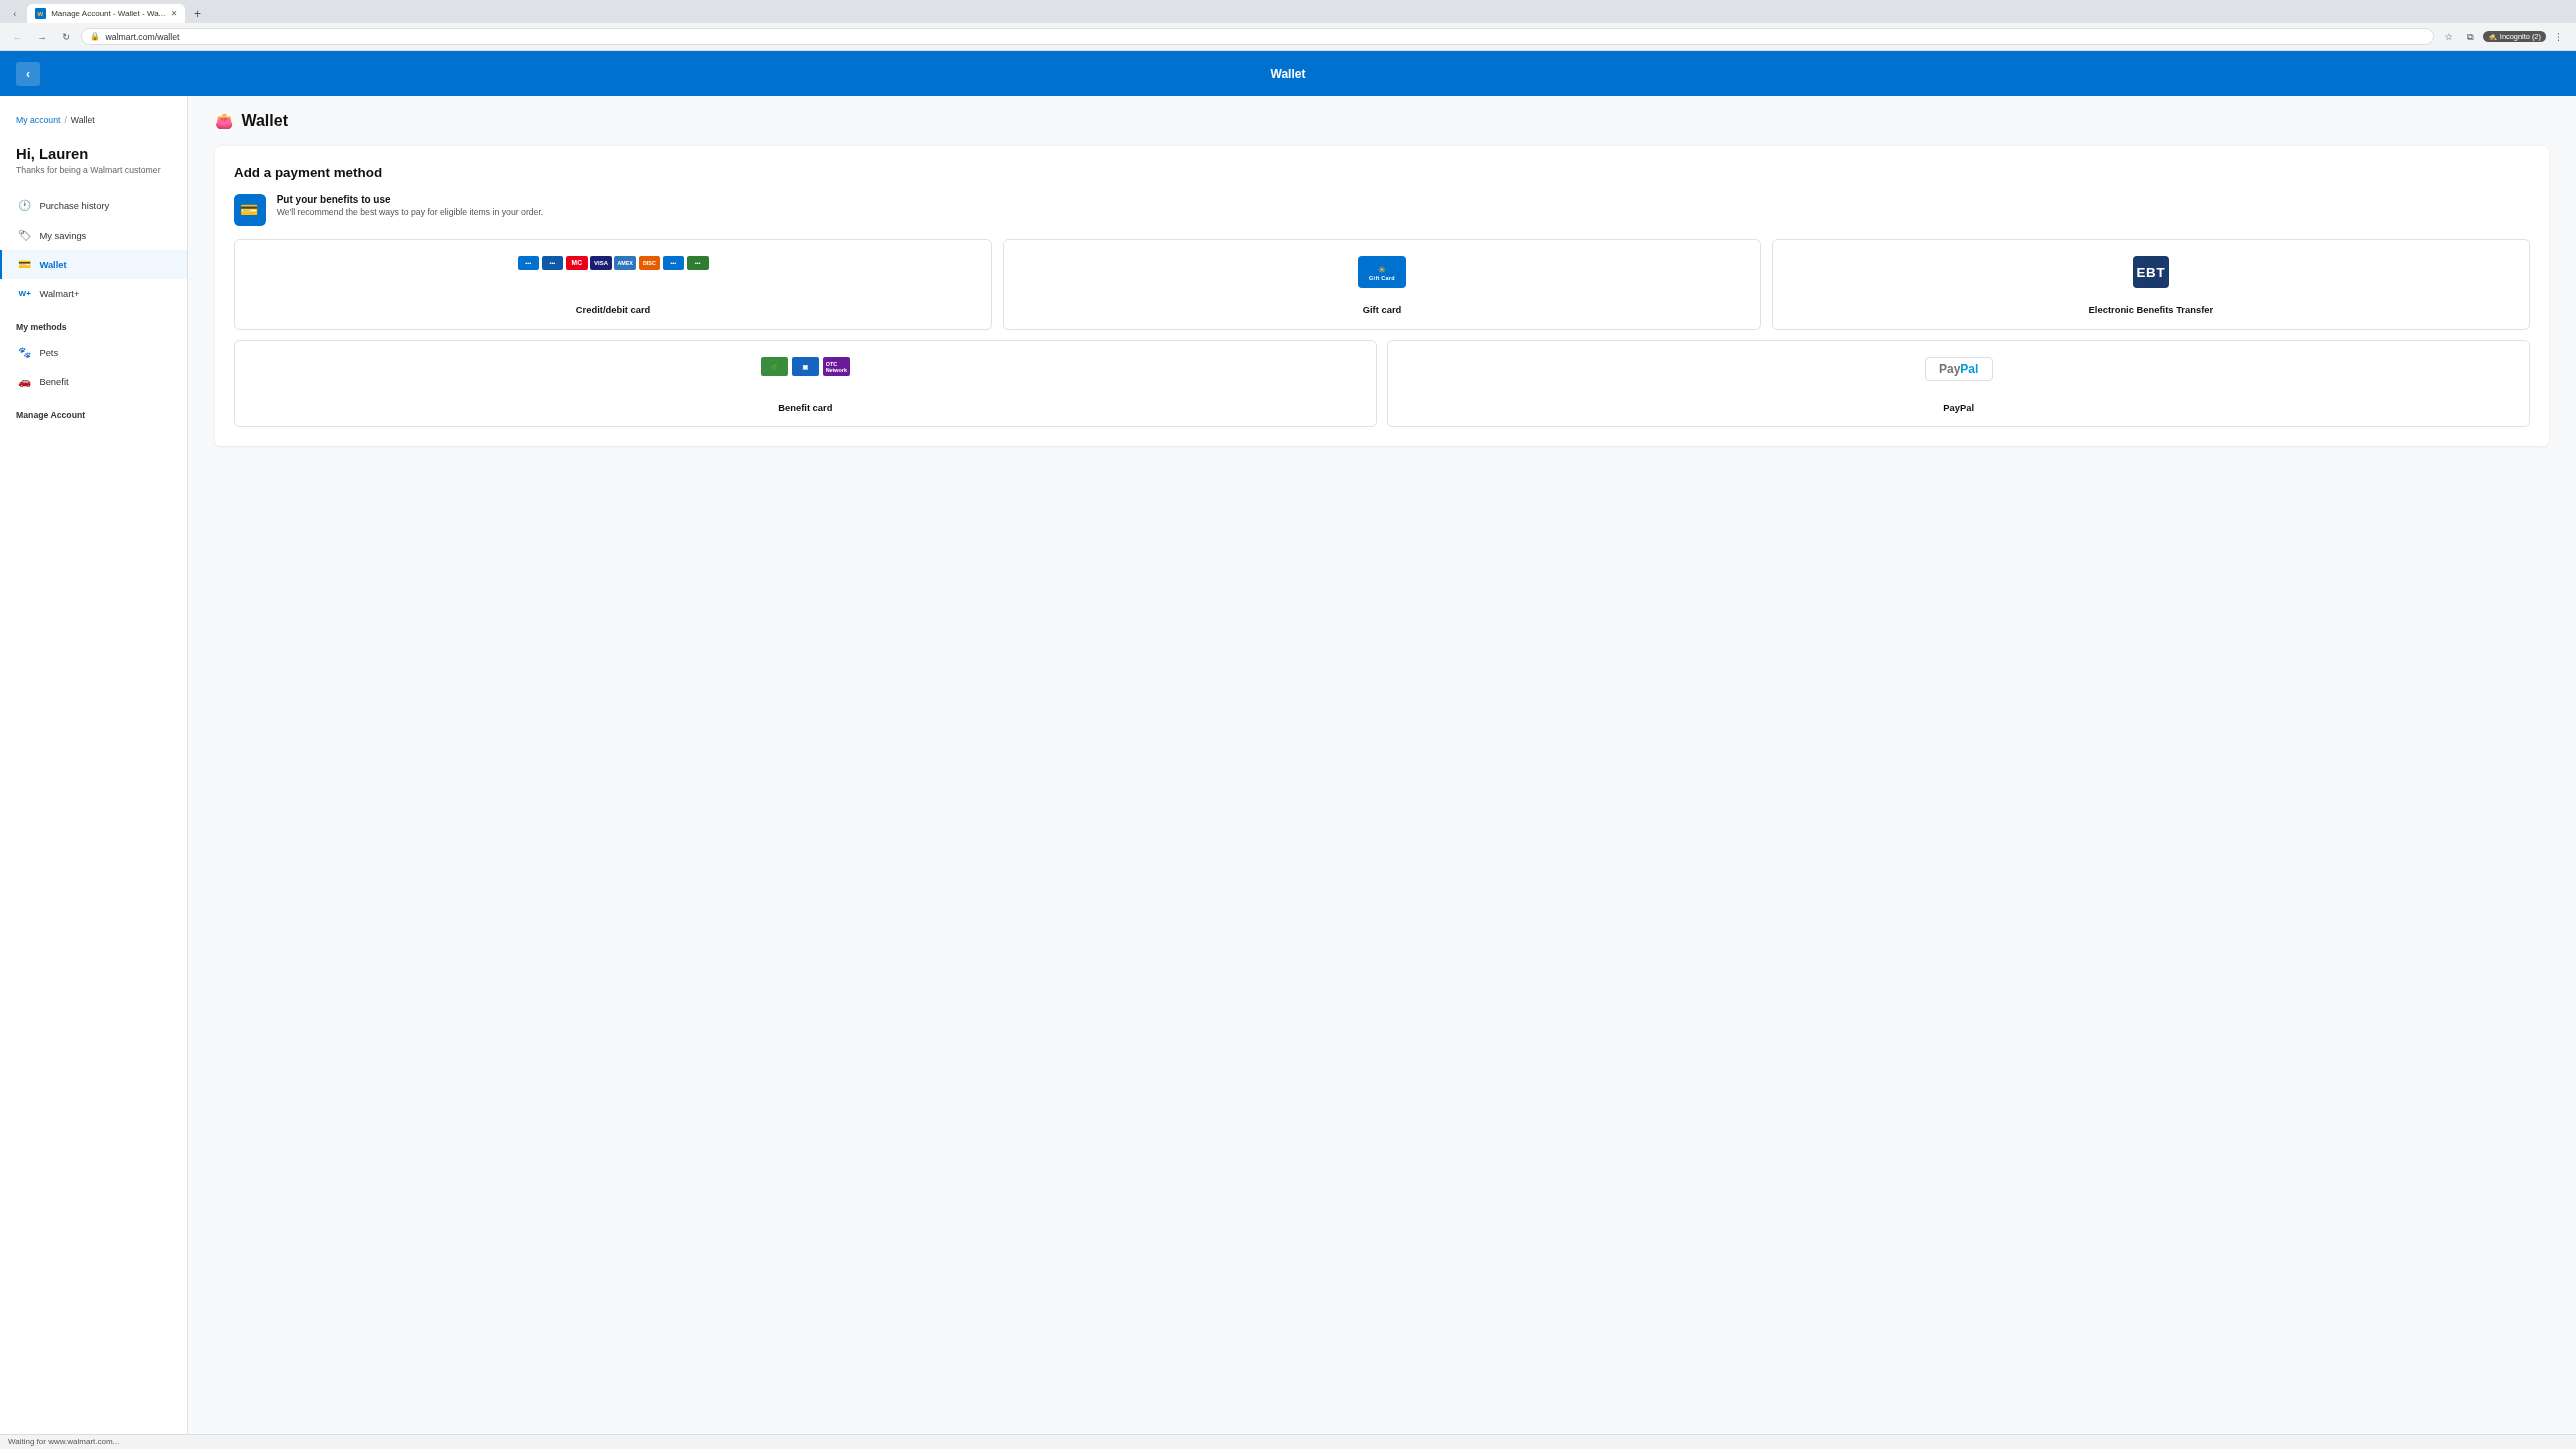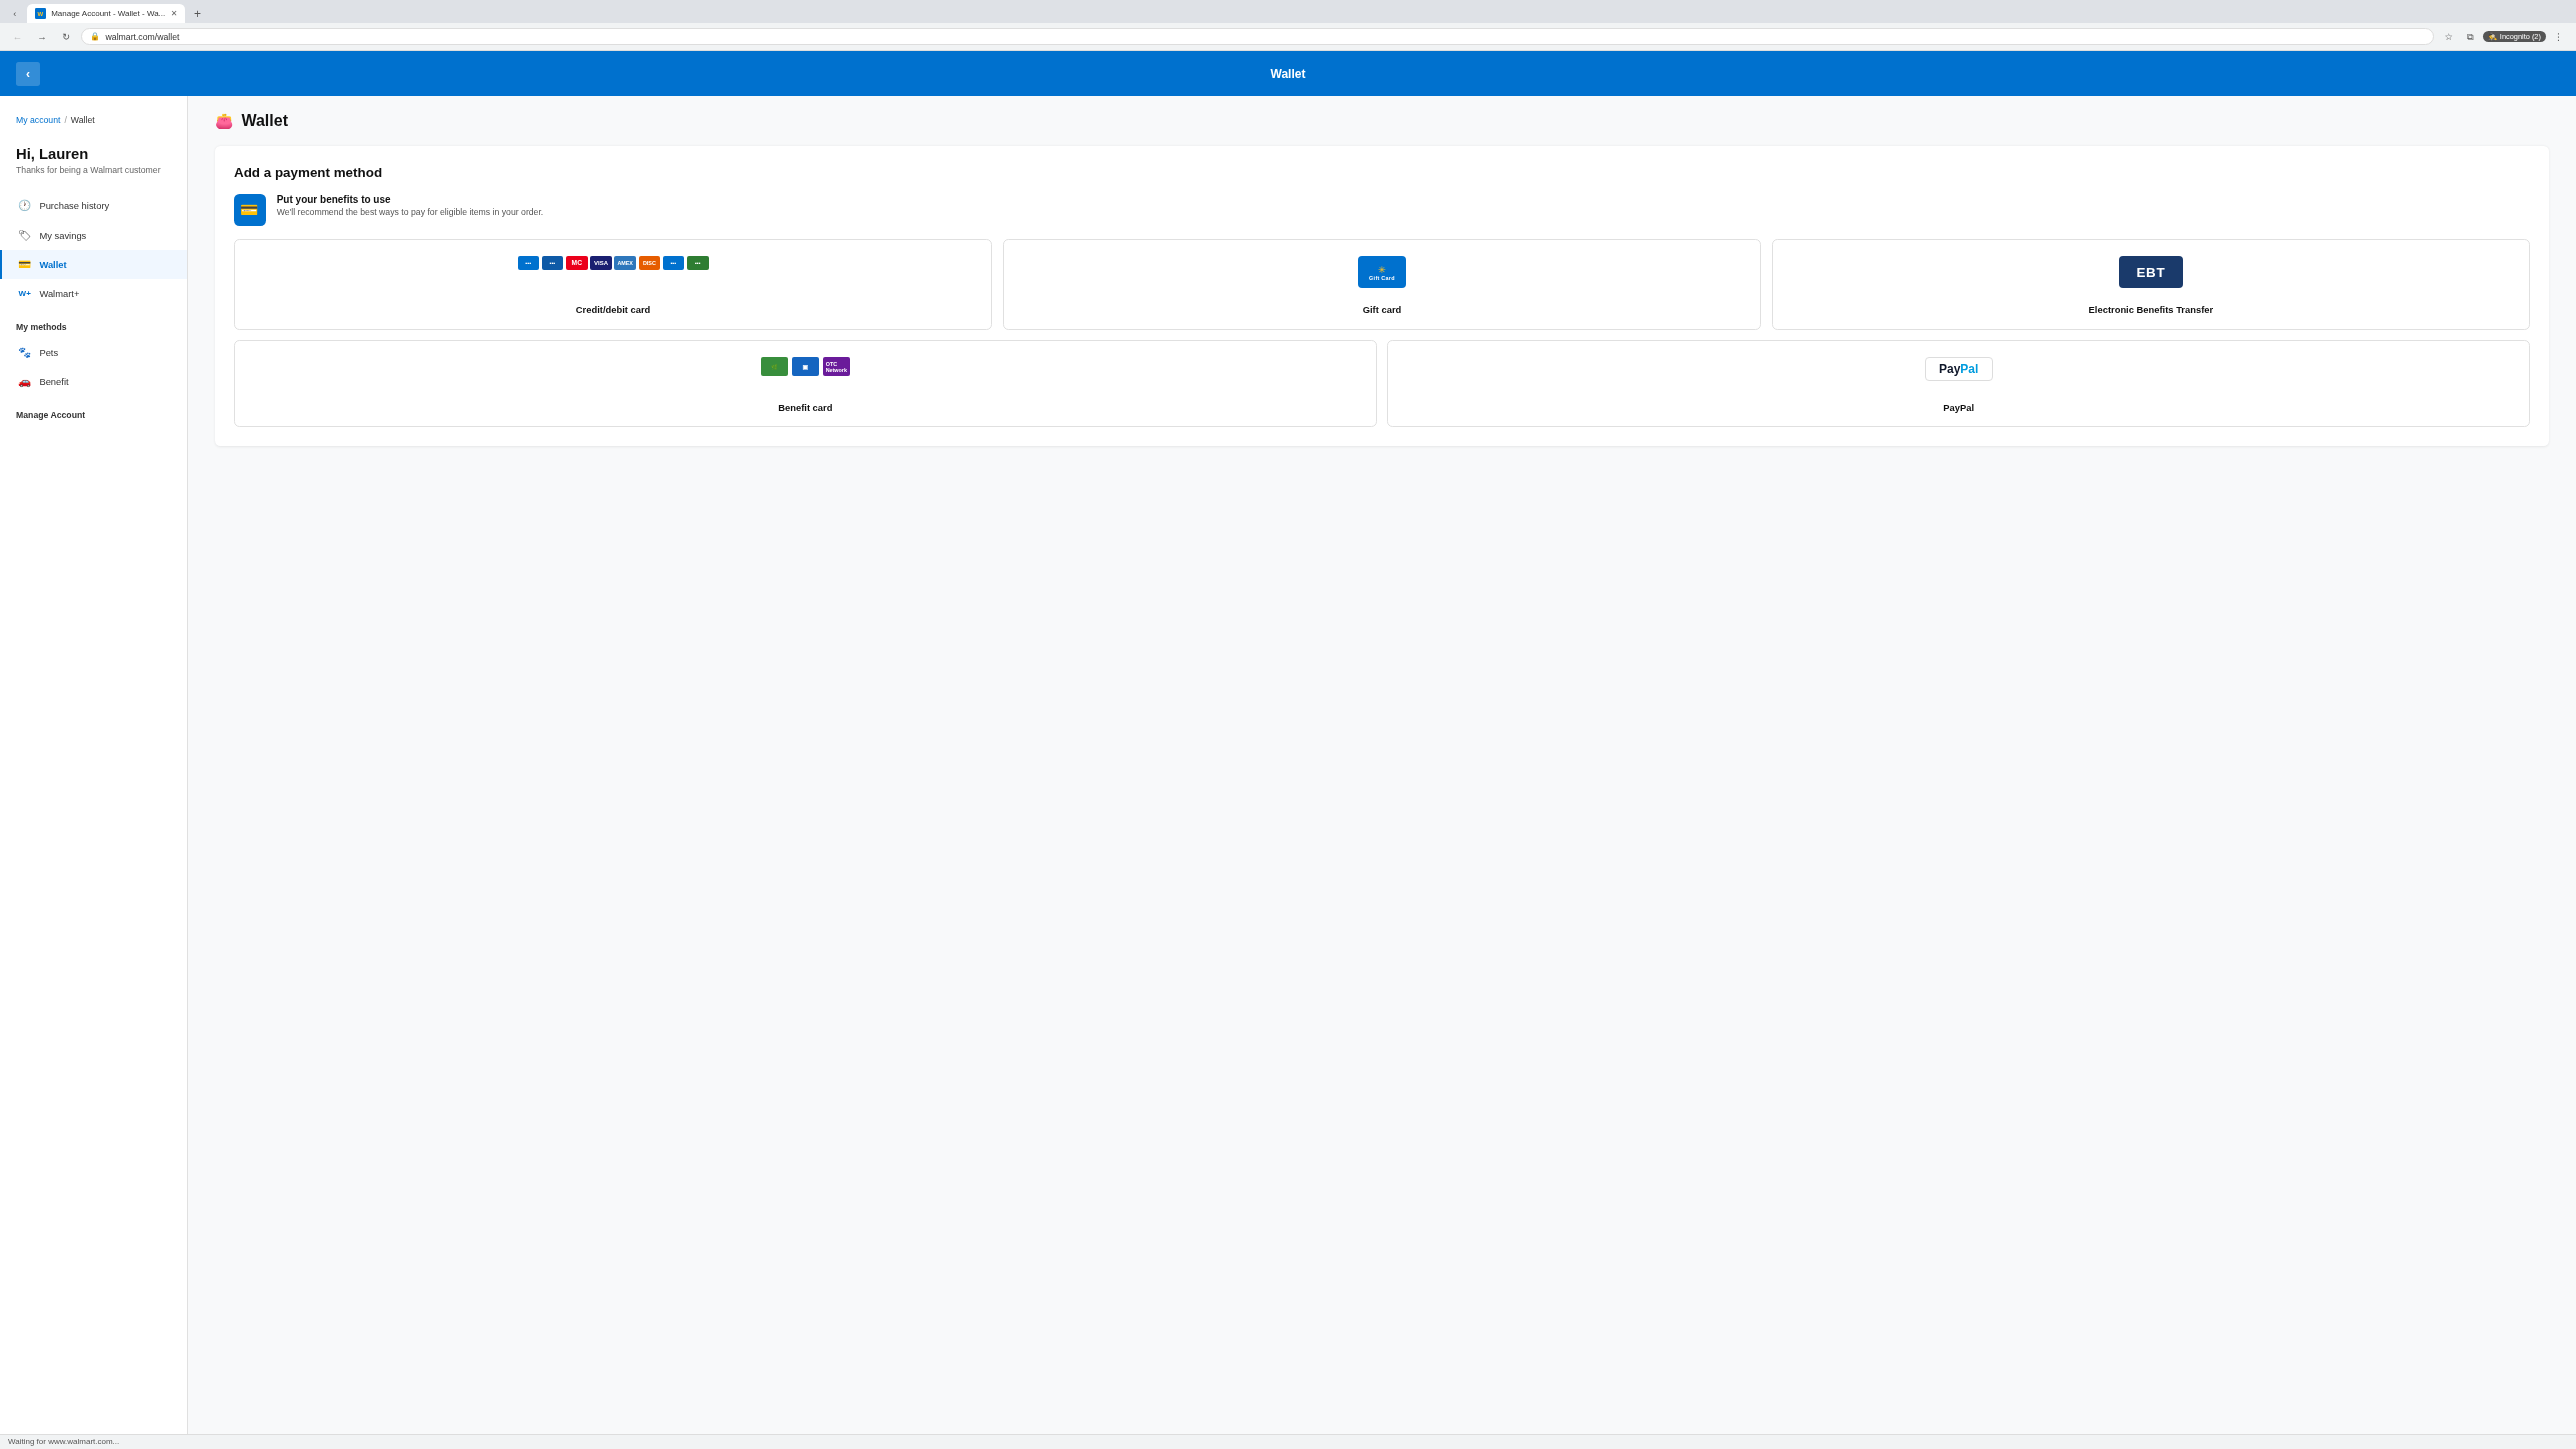--- a/index.html
+++ b/index.html
@@ -306,21 +306,21 @@
       color: #ffc220;
     }
     .gift-card-text {
       font-size: 5.4px;
       font-weight: bold;
       letter-spacing: 0.3px;
     }
 
     
     .ebt-icon {
-      width: 64px; height: 32px;
+      width: 36px; height: 32px;
       background: #1a3a6b;
       border-radius: 4px;
       display: flex; align-items: center; justify-content: center;
       color: #fff;
       font-size: 13.4px;
       font-weight: bold;
       letter-spacing: 0.7px;
       margin-bottom: 8px;
     }
 
@@ -346,21 +346,21 @@
       border: 0.7px solid #ddd;
       border-radius: 4px;
       padding: 4px 13.4px;
       margin-bottom: 8px;
       display: flex; align-items: center;
     }
     .paypal-text {
       font-size: 12px;
       font-weight: bold;
     }
-    .paypal-p1 { color: #0f172a; }
+    .paypal-p1 { color: #737373; }
     .paypal-rest { color: #009cde; }
 
     
     .status-bar {
       position: fixed;
       bottom: 0; left: 0; right: 0;
       background: #f1f3f4;
       border-top: 0.7px solid #ddd;
       padding: 2.7px 8px;
       font-size: 8px;

